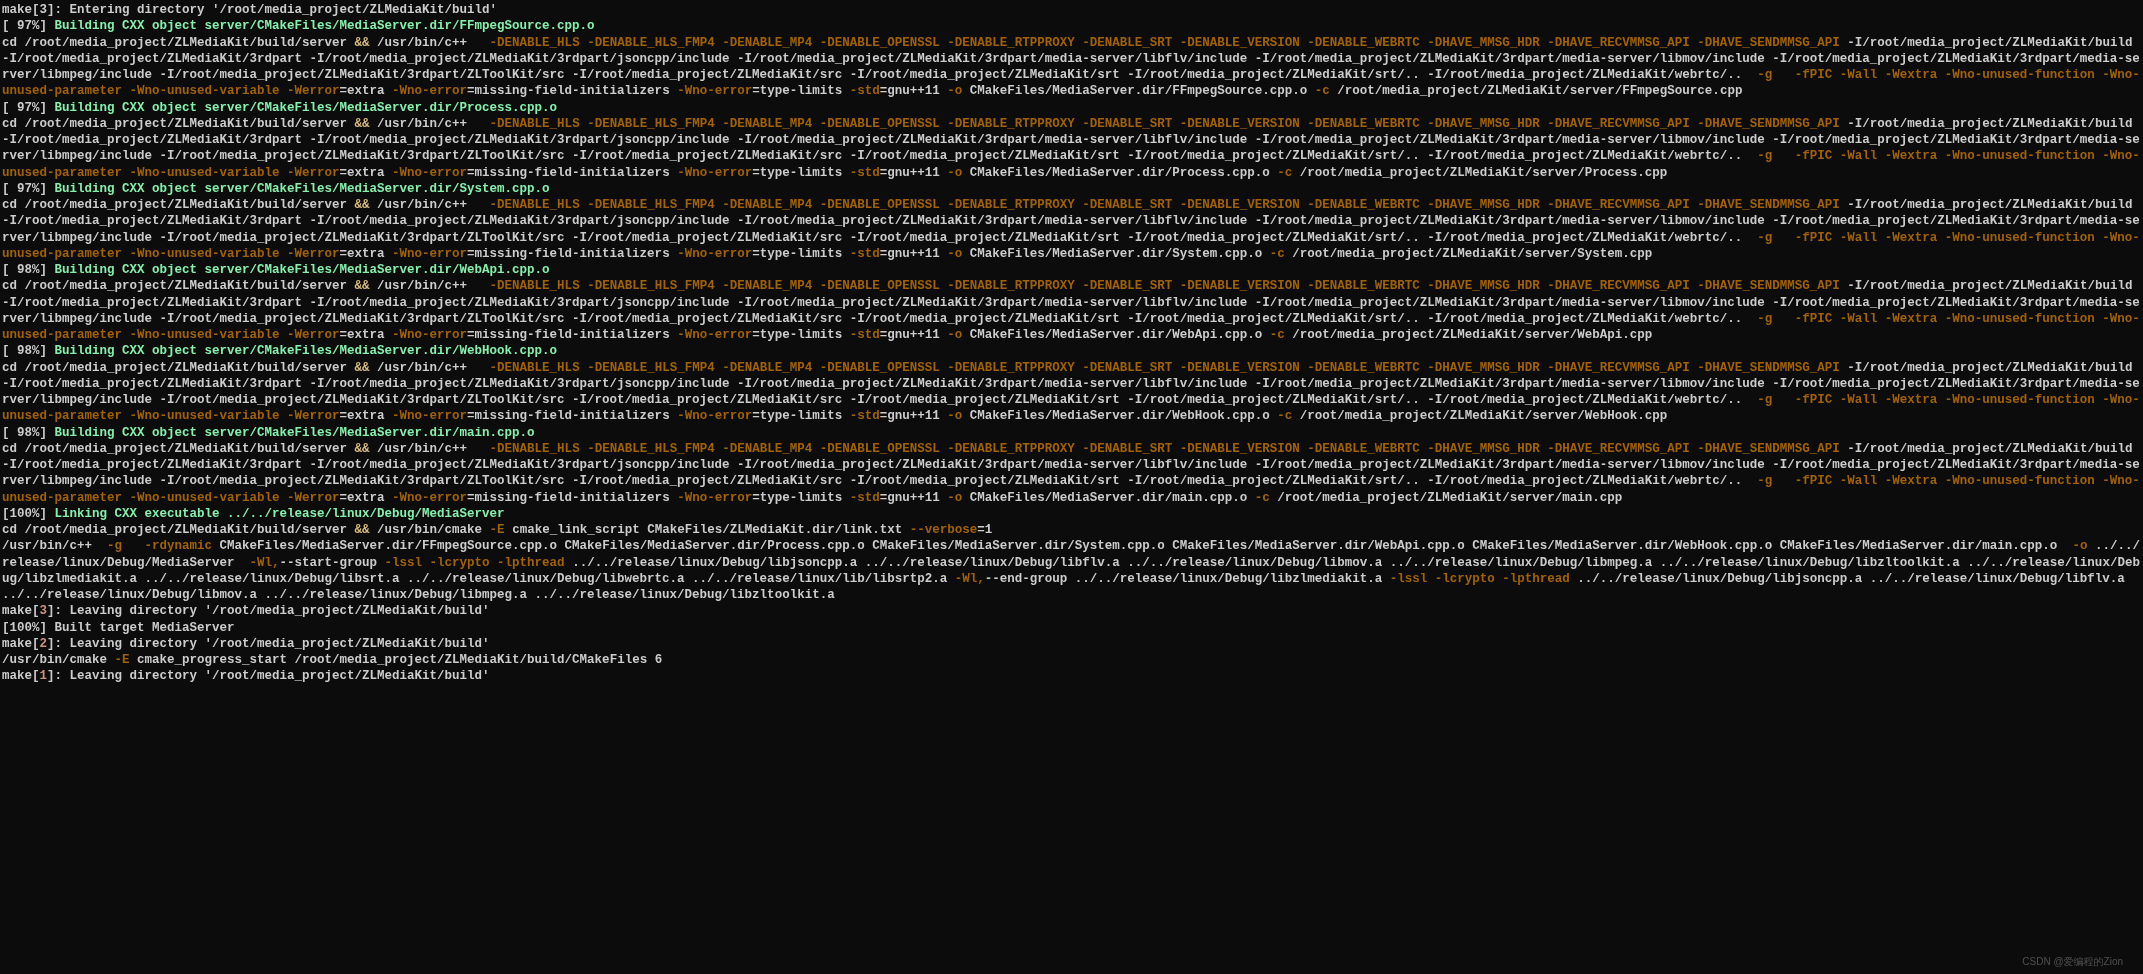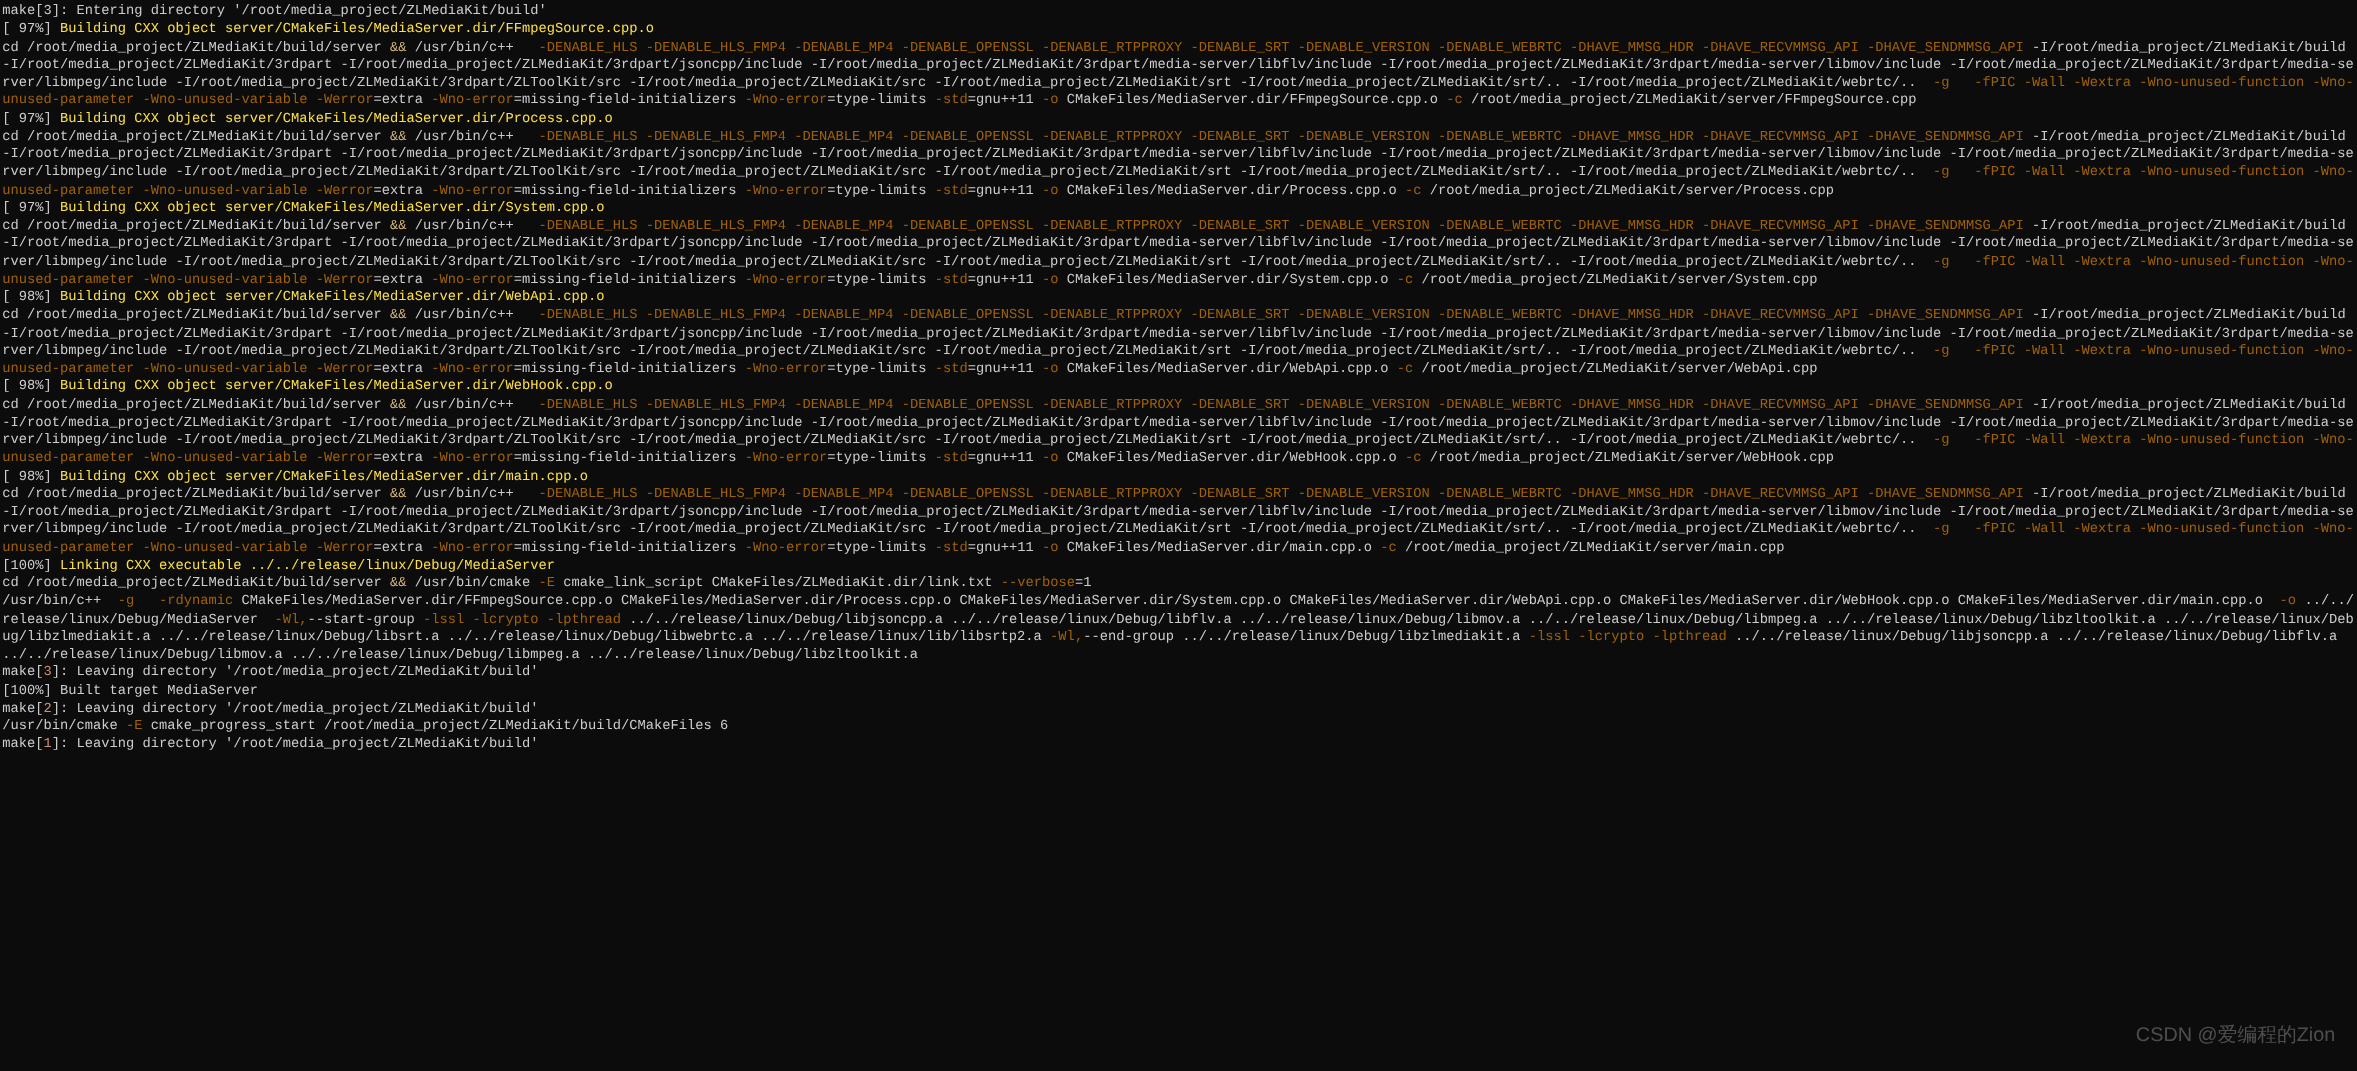--- a/index.html
+++ b/index.html
@@ -9,33 +9,33 @@
     font-family: 'Consolas', 'Courier New', monospace;
     font-size: 12.5px;
     line-height: 1.3;
     padding: 2px;
     white-space: nowrap;
     overflow: hidden;
     width: 2143px;
     height: 974px;
     position: relative;
   }
-  .line { white-space: pre; }
-  .grn { color: #fde047; }
+  .line { white-space: pre; font-weight: bold; }
+  .grn { color: #86efac; }
   .cyn { color: #a16207; }
   .yel { color: #d7ba7d; }
   .org { color: #ce9178; }
   .wht { color: #cccccc; }
   .watermark {
     position: absolute;
     right: 20px;
-    bottom: 22px;
+    bottom: 6px;
     color: rgba(200,200,200,0.35);
     font-family: Arial, sans-serif;
-    font-size: 18px;
+    font-size: 10px;
   }
   #out { }
 </style>
 </head>
 <body>
 
 <div id="out">
     <div class="line"><span class="wht">make[3]: Entering directory '/root/media_project/ZLMediaKit/build'</span></div>
     <div class="line"><span class="wht">[ 97%] </span><span class="grn">Building CXX object server/CMakeFiles/MediaServer.dir/FFmpegSource.cpp.o</span></div>
     <div class="line" style="white-space:pre-wrap;word-break:break-all;"><span class="wht">cd /root/media_project/ZLMediaKit/build/server </span><span class="yel">&amp;&amp;</span><span class="wht"> /usr/bin/c++ </span><span class="cyn">  -DENABLE_HLS -DENABLE_HLS_FMP4 -DENABLE_MP4 -DENABLE_OPENSSL -DENABLE_RTPPROXY -DENABLE_SRT -DENABLE_VERSION -DENABLE_WEBRTC -DHAVE_MMSG_HDR -DHAVE_RECVMMSG_API -DHAVE_SENDMMSG_API</span><span class="wht"> -I/root/media_project/ZLMediaKit/build -I/root/media_project/ZLMediaKit/3rdpart -I/root/media_project/ZLMediaKit/3rdpart/jsoncpp/include -I/root/media_project/ZLMediaKit/3rdpart/media-server/libflv/include -I/root/media_project/ZLMediaKit/3rdpart/media-server/libmov/include -I/root/media_project/ZLMediaKit/3rdpart/media-server/libmpeg/include -I/root/media_project/ZLMediaKit/3rdpart/ZLToolKit/src -I/root/media_project/ZLMediaKit/src -I/root/media_project/ZLMediaKit/srt -I/root/media_project/ZLMediaKit/srt/.. -I/root/media_project/ZLMediaKit/webrtc/.. </span><span class="cyn"> -g </span><span class="cyn">  -fPIC -Wall -Wextra -Wno-unused-function -Wno-unused-parameter -Wno-unused-variable -Werror</span><span class="wht">=extra </span><span class="cyn">-Wno-error</span><span class="wht">=missing-field-initializers </span><span class="cyn">-Wno-error</span><span class="wht">=type-limits </span><span class="cyn">-std</span><span class="wht">=gnu++11 </span><span class="cyn">-o</span><span class="wht"> CMakeFiles/MediaServer.dir/FFmpegSource.cpp.o</span><span class="cyn"> -c</span><span class="wht"> /root/media_project/ZLMediaKit/server/FFmpegSource.cpp</span></div>

